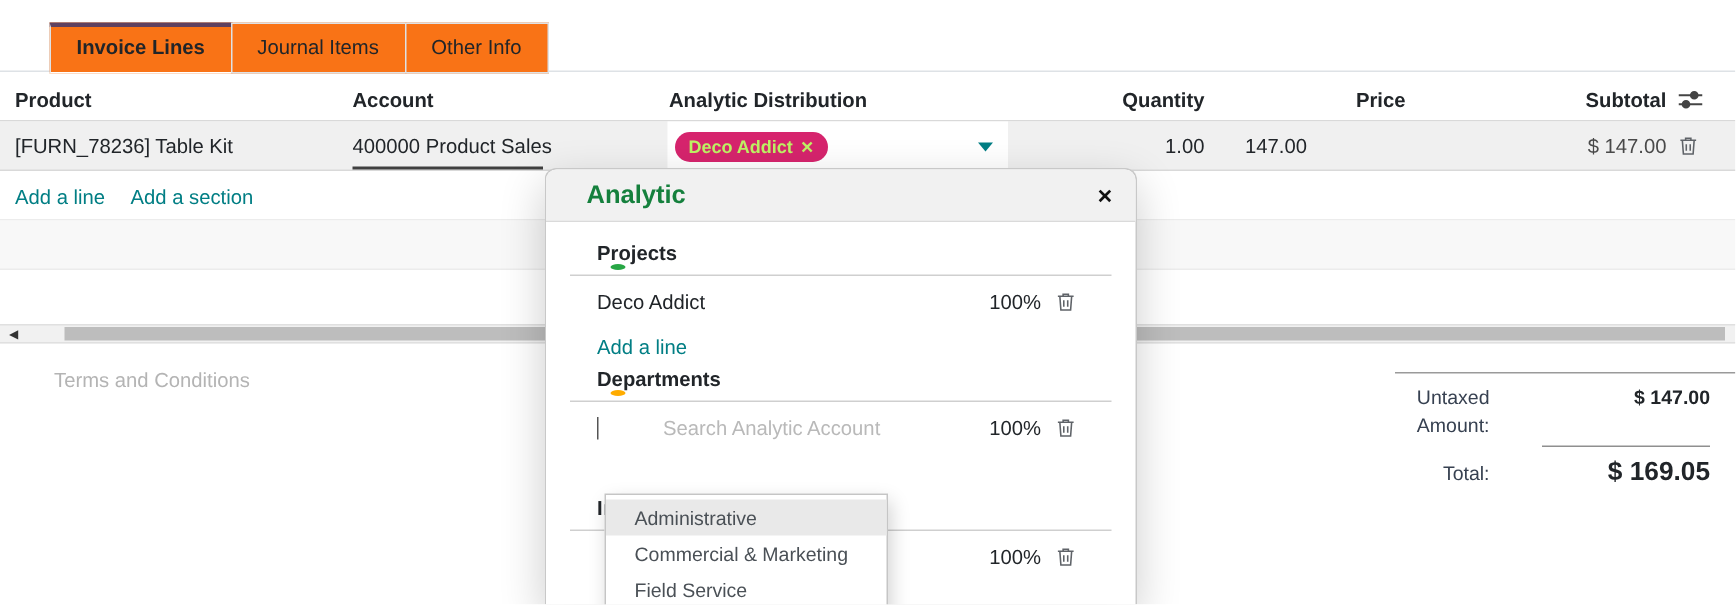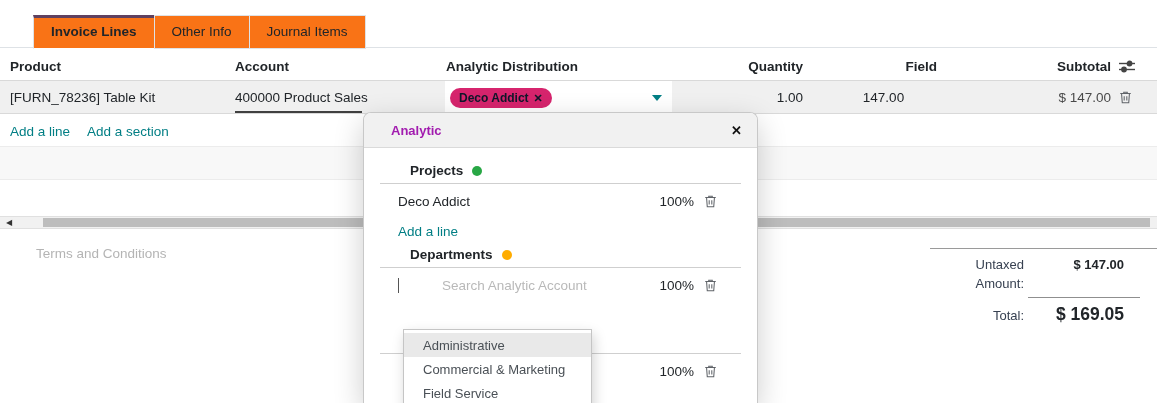--- a/index.html
+++ b/index.html
@@ -15,21 +15,21 @@
 
   
   .lheader{position:absolute;left:0;top:52px;width:1157px;height:29px;border-bottom:1px solid #d9d9d9;box-sizing:border-box;}
   .hcell{position:absolute;top:7px;font-weight:bold;font-size:13.5px;color:#212529;white-space:nowrap;}
   .optcols{position:absolute;left:1119px;top:8px;width:16px;height:13px;cursor:pointer;}
 
   
   .lrow{position:absolute;left:0;top:81px;width:1157px;height:33px;background:#f0f0f0;border-bottom:1px solid #d9d9d9;box-sizing:border-box;}
   .lrow .cell{position:absolute;top:9px;font-size:13.5px;white-space:nowrap;}
   .whitecell{position:absolute;left:445px;top:0;width:227px;height:32px;background:#fff;}
-  .tag{position:absolute;left:450px;top:7px;height:20px;box-sizing:border-box;background:#d6246d;color:#0f172a;
+  .tag{position:absolute;left:450px;top:7px;height:20px;box-sizing:border-box;background:#d6246d;color:#bef264;
        border-radius:10px;padding:3px 9px 0;font-size:12px;font-weight:bold;line-height:14px;cursor:pointer;white-space:nowrap;}
   .tag .x{font-size:11px;margin-left:5px;cursor:pointer;}
   .caret-down{position:absolute;left:652px;top:14px;width:0;height:0;border-left:5px solid transparent;
        border-right:5px solid transparent;border-top:6px solid #017e84;cursor:pointer;}
   .acct-underline{position:absolute;left:235px;top:30px;width:127px;height:2px;background:#404040;}
   .trash{width:13px;height:14px;cursor:pointer;}
 
   
   .addrow{position:absolute;left:0;top:115px;width:1157px;height:32px;border-bottom:1px solid #ececec;box-sizing:border-box;}
   .addlink{position:absolute;top:9px;color:#017e84;font-size:13.5px;cursor:pointer;white-space:nowrap;}
@@ -40,37 +40,37 @@
            border-top:1px solid #e0e0e0;border-bottom:1px solid #e0e0e0;box-sizing:border-box;}
   .hscroll .arrow{position:absolute;left:0;top:0;width:18px;height:11px;display:flex;align-items:center;justify-content:center;
            font-size:8px;color:#333;cursor:pointer;}
   .hscroll .thumb{position:absolute;left:43px;top:1px;width:1107px;height:9px;background:#bdbdbd;cursor:pointer;}
 
   
   .notes{position:absolute;left:36px;top:246px;color:#b4b4b4;font-size:13.5px;cursor:text;}
 
   
   .totals{position:absolute;left:930px;top:248px;width:227px;border-top:1px solid #9a9a9a;padding-top:6px;box-sizing:border-box;}
-  .trow{display:flex;padding-right:33px;line-height:19px;font-size:13px;}
+  .trow{display:flex;padding-right:17px;line-height:19px;font-size:13px;gap:47px;}
   .trow .tlabel{flex:1;text-align:right;color:#374151;}
   .trow .tvalue{width:100px;text-align:right;color:#212529;}
   .trow.bold .tvalue{font-weight:bold;}
   .tdivider{border-top:1px solid #8f8f8f;width:112px;margin:4px 17px 4px auto;height:0;}
   .trow.total .tvalue{font-size:17.5px;font-weight:bold;}
   .trow.total{align-items:baseline;line-height:24px;}
 
   
   .popup{position:absolute;left:363px;top:112px;width:395px;height:291px;box-sizing:border-box;background:#fff;
          border:1px solid #c8c8c8;border-bottom:none;border-radius:8px 8px 0 0;box-shadow:0 10px 30px rgba(0,0,0,.2);z-index:10;}
   .popup-header{height:35px;background:#f1f1f1;border-bottom:1px solid #dadada;border-radius:7px 7px 0 0;
          display:flex;align-items:center;padding:0 15px 0 27px;box-sizing:border-box;}
-  .popup-title{font-size:13px;font-weight:bold;color:#a21caf;}
+  .popup-title{font-size:17px;font-weight:bold;color:#15803d;}
   .popup-close{margin-left:auto;font-size:13px;font-weight:bold;color:#111;cursor:pointer;}
   .popup-body{position:relative;padding:13px 16px 0;box-sizing:border-box;height:256px;overflow:hidden;}
-  .pgroup{margin-left:30px;display:flex;align-items:center;height:19px;font-weight:bold;font-size:13.5px;}
+  .pgroup{margin-left:18px;display:flex;height:19px;font-weight:bold;font-size:13.5px;flex-direction:column;}
   .dot{width:10px;height:10px;border-radius:50%;margin-left:9px;}
   .dot.green{background:#28a745;}
   .dot.orange{background:#ffac00;}
   .pdivider{border-top:1px solid #cfcfcf;margin-top:3px;}
   .pline{display:flex;align-items:center;margin-left:18px;padding-right:24px;height:34px;font-size:13.5px;}
   .pline .name{flex:1;}
   .pline .pct{cursor:text;}
   .pline .trash{margin-left:10px;}
   .padd{margin-left:18px;height:27px;display:flex;align-items:center;color:#017e84;font-size:13.5px;cursor:pointer;}
   .grp3{margin-top:29px;}
@@ -85,51 +85,51 @@
   .opt.selected{background:#e9e9e9;}
 </style>
 </head>
 <body>
 
 <div class="page">
 
   <div class="tabbar">
     <div class="tabs">
       <div class="tab active">Invoice Lines</div>
+      <div class="tab">Journal Items</div>
       <div class="tab">Other Info</div>
-      <div class="tab">Journal Items</div>
     </div>
   </div>
 
   <div class="lheader">
     <div class="hcell" style="left:10px;">Product</div>
     <div class="hcell" style="left:235px;">Account</div>
     <div class="hcell" style="left:446px;">Analytic Distribution</div>
     <div class="hcell" style="left:660px;width:143px;text-align:right;">Quantity</div>
-    <div class="hcell" style="left:830px;width:107px;text-align:right;">Field</div>
+    <div class="hcell" style="left:830px;width:107px;text-align:right;">Price</div>
     <div class="hcell" style="left:960px;width:151px;text-align:right;">Subtotal</div>
     <svg class="optcols" viewBox="0 0 16 13">
       <g stroke="#444" stroke-width="1.4" fill="#444">
         <line x1="0" y1="3.5" x2="16" y2="3.5"></line>
           <line x1="0" y1="9.5" x2="16" y2="9.5"></line>
         <circle cx="10.5" cy="3.5" r="2.2"></circle>
           <circle cx="5" cy="9.5" r="2.2"></circle>
       </g>
     </svg>
   </div>
 
   <div class="lrow">
     <div class="whitecell"></div>
     <div class="cell" style="left:10px;">[FURN_78236] Table Kit</div>
     <div class="cell" style="left:235px;">400000 Product Sales</div>
     <div class="acct-underline"></div>
     <div class="tag"><span>Deco Addict</span><span class="x">✕</span></div>
     <div class="caret-down"></div>
     <div class="cell" style="left:660px;width:143px;text-align:right;">1.00</div>
-    <div class="cell" style="left:830px;width:107px;text-align:center;">147.00</div>
+    <div class="cell" style="left:830px;width:107px;text-align:left;">147.00</div>
     <div class="cell" style="left:960px;width:151px;text-align:right;color:#494949;">$ 147.00</div>
     <svg class="trash" style="position:absolute;left:1119px;top:9px;" viewBox="0 0 14 16" fill="none" stroke="#5f6368" stroke-width="1.2">
       <path d="M1 4h12M5 4V2.5h4V4M2.5 4l.8 10.5h7.4L11.5 4M5.5 7v5M8.5 7v5"></path>
     </svg>
   </div>
 
   <div class="addrow">
     <span class="addlink" style="left:10px;">Add a line</span>
     <span class="addlink" style="left:87px;">Add a section</span>
     <span class="addlink" style="left:180px;margin-top:28px;">Add a note</span>

